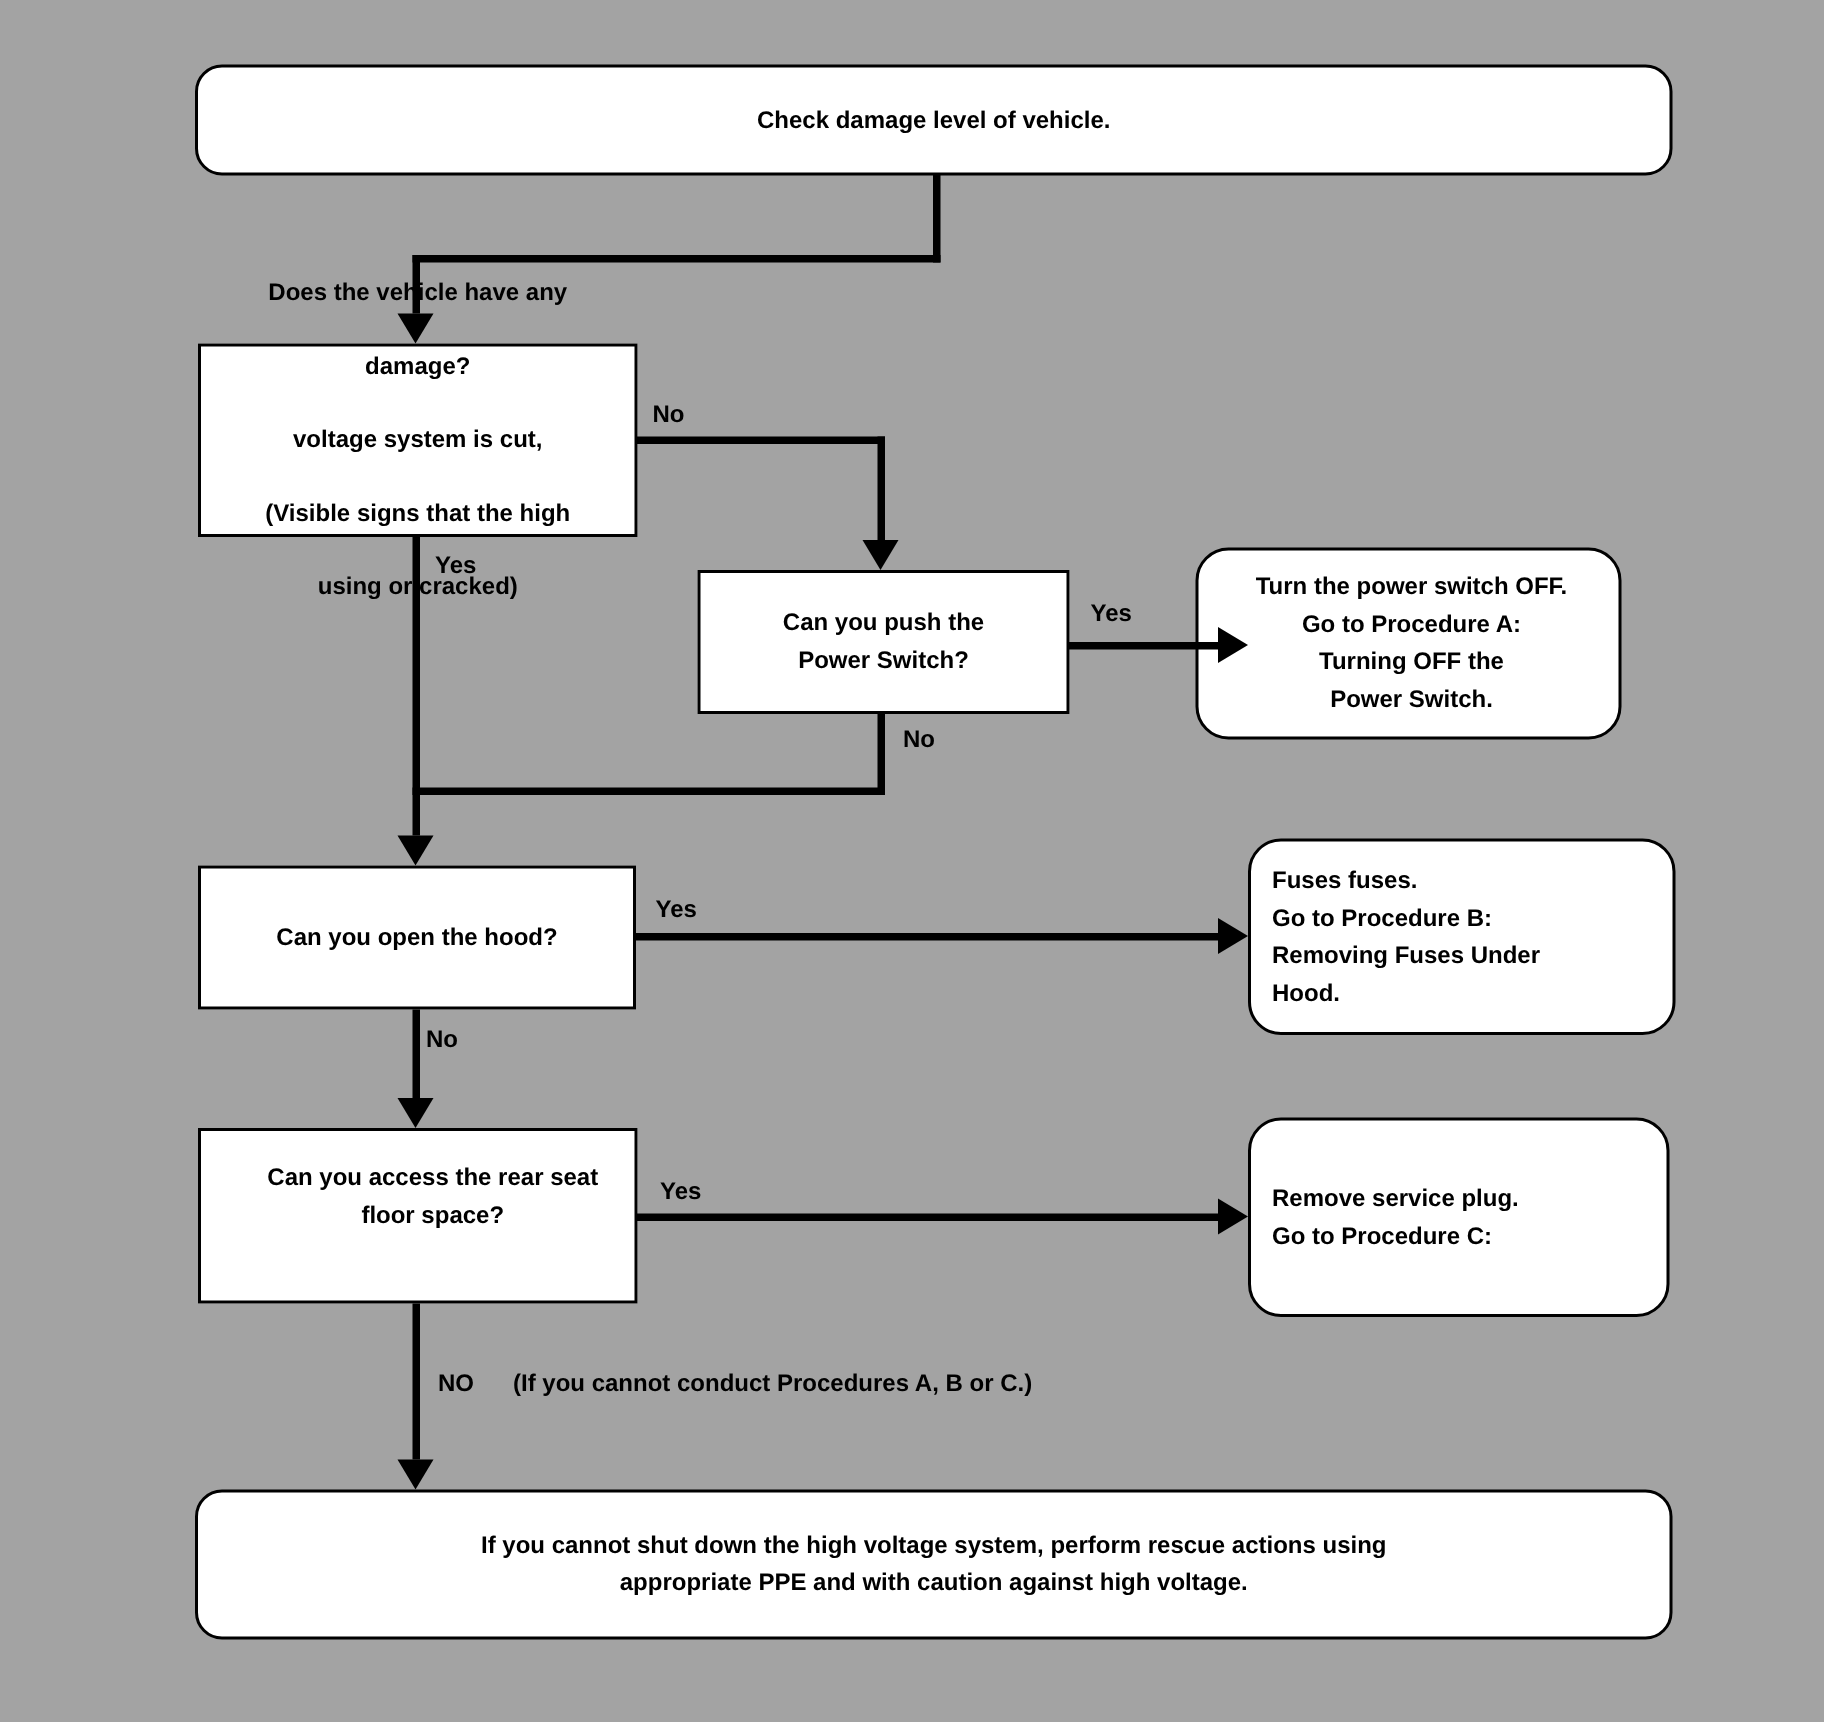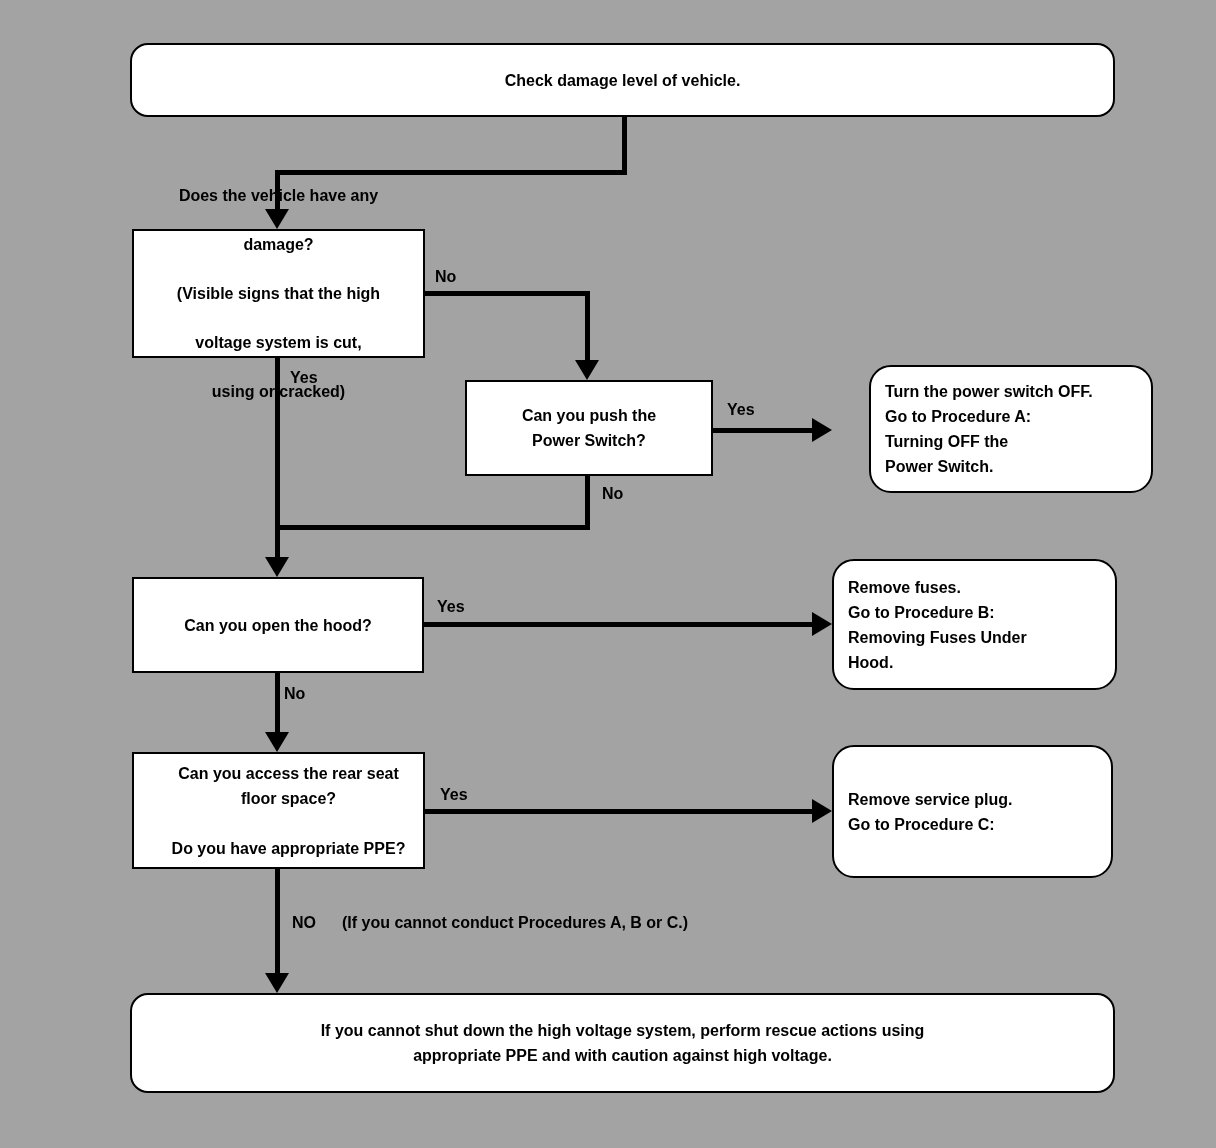--- a/index.html
+++ b/index.html
@@ -55,53 +55,52 @@
 
 <div id="canvas">
 
   <div class="node terminal centered" style="left:130px; top:43px; width:985px; height:74px;">
     <div class="ln">Check damage level of vehicle.</div>
   </div>
 
   <div class="node centered" style="left:132px; top:229px; width:293px; height:129px;gap:24px;">
     <div class="ln">Does the vehicle have any</div>
     <div class="ln">damage?</div>
+    <div class="ln">voltage system is cut,</div>
     <div class="ln">(Visible signs that the high</div>
-    <div class="ln">voltage system is cut,</div>
     <div class="ln">using or cracked)</div>
   </div>
 
   <div class="node centered" style="left:465px; top:380px; width:248px; height:96px;">
     <div class="ln">Can you push the</div>
     <div class="ln">Power Switch?</div>
   </div>
 
-  <div class="node proc" style="left:869px; top:365px; width:284px; height:128px;">
+  <div class="node proc" style="left:797px; top:365px; width:284px; height:128px;align-items:center;">
     <div class="ln">Turn the power switch OFF.</div>
     <div class="ln">Go to Procedure A:</div>
     <div class="ln">Turning OFF the</div>
     <div class="ln">Power Switch.</div>
   </div>
 
   <div class="node centered" style="left:132px; top:577px; width:292px; height:96px;">
     <div class="ln">Can you open the hood?</div>
   </div>
 
   <div class="node proc" style="left:832px; top:559px; width:285px; height:131px;">
-    <div class="ln">Remove fuses.</div>
+    <div class="ln">Fuses fuses.</div>
     <div class="ln">Go to Procedure B:</div>
     <div class="ln">Removing Fuses Under</div>
     <div class="ln">Hood.</div>
   </div>
 
   <div class="node centered" style="left:132px; top:752px; width:293px; height:117px;padding-left:20px;">
     <div class="ln">Can you access the rear seat</div>
     <div class="ln">floor space?</div>
     <div class="ln"></div>
-    <div class="ln">Do you have appropriate PPE?</div>
   </div>
 
   <div class="node proc" style="left:832px; top:745px; width:281px; height:133px;">
     <div class="ln">Remove service plug.</div>
     <div class="ln">Go to Procedure C:</div>
   </div>
 
   <div class="node terminal centered" style="left:130px; top:993px; width:985px; height:100px;">
     <div class="ln">If you cannot shut down the high voltage system, perform rescue actions using</div>
     <div class="ln">appropriate PPE and with caution against high voltage.</div>

